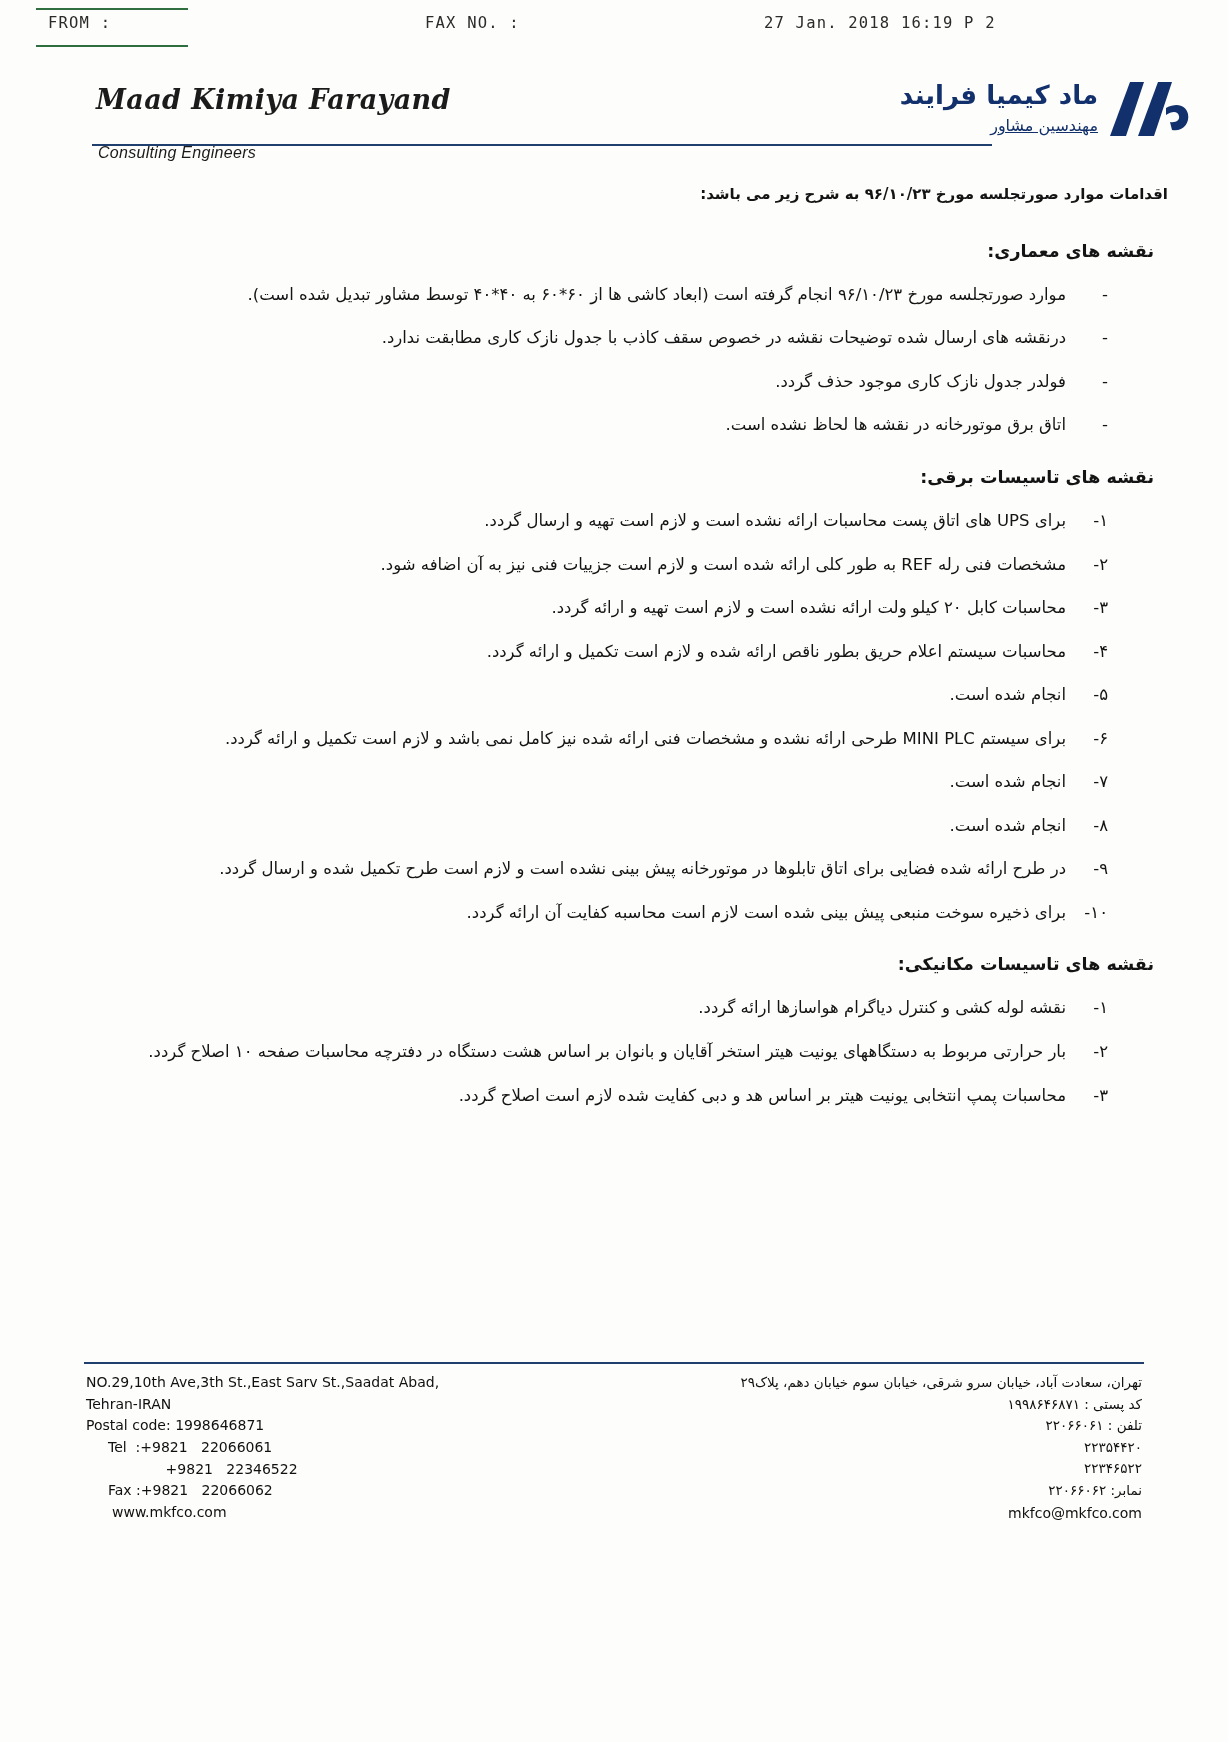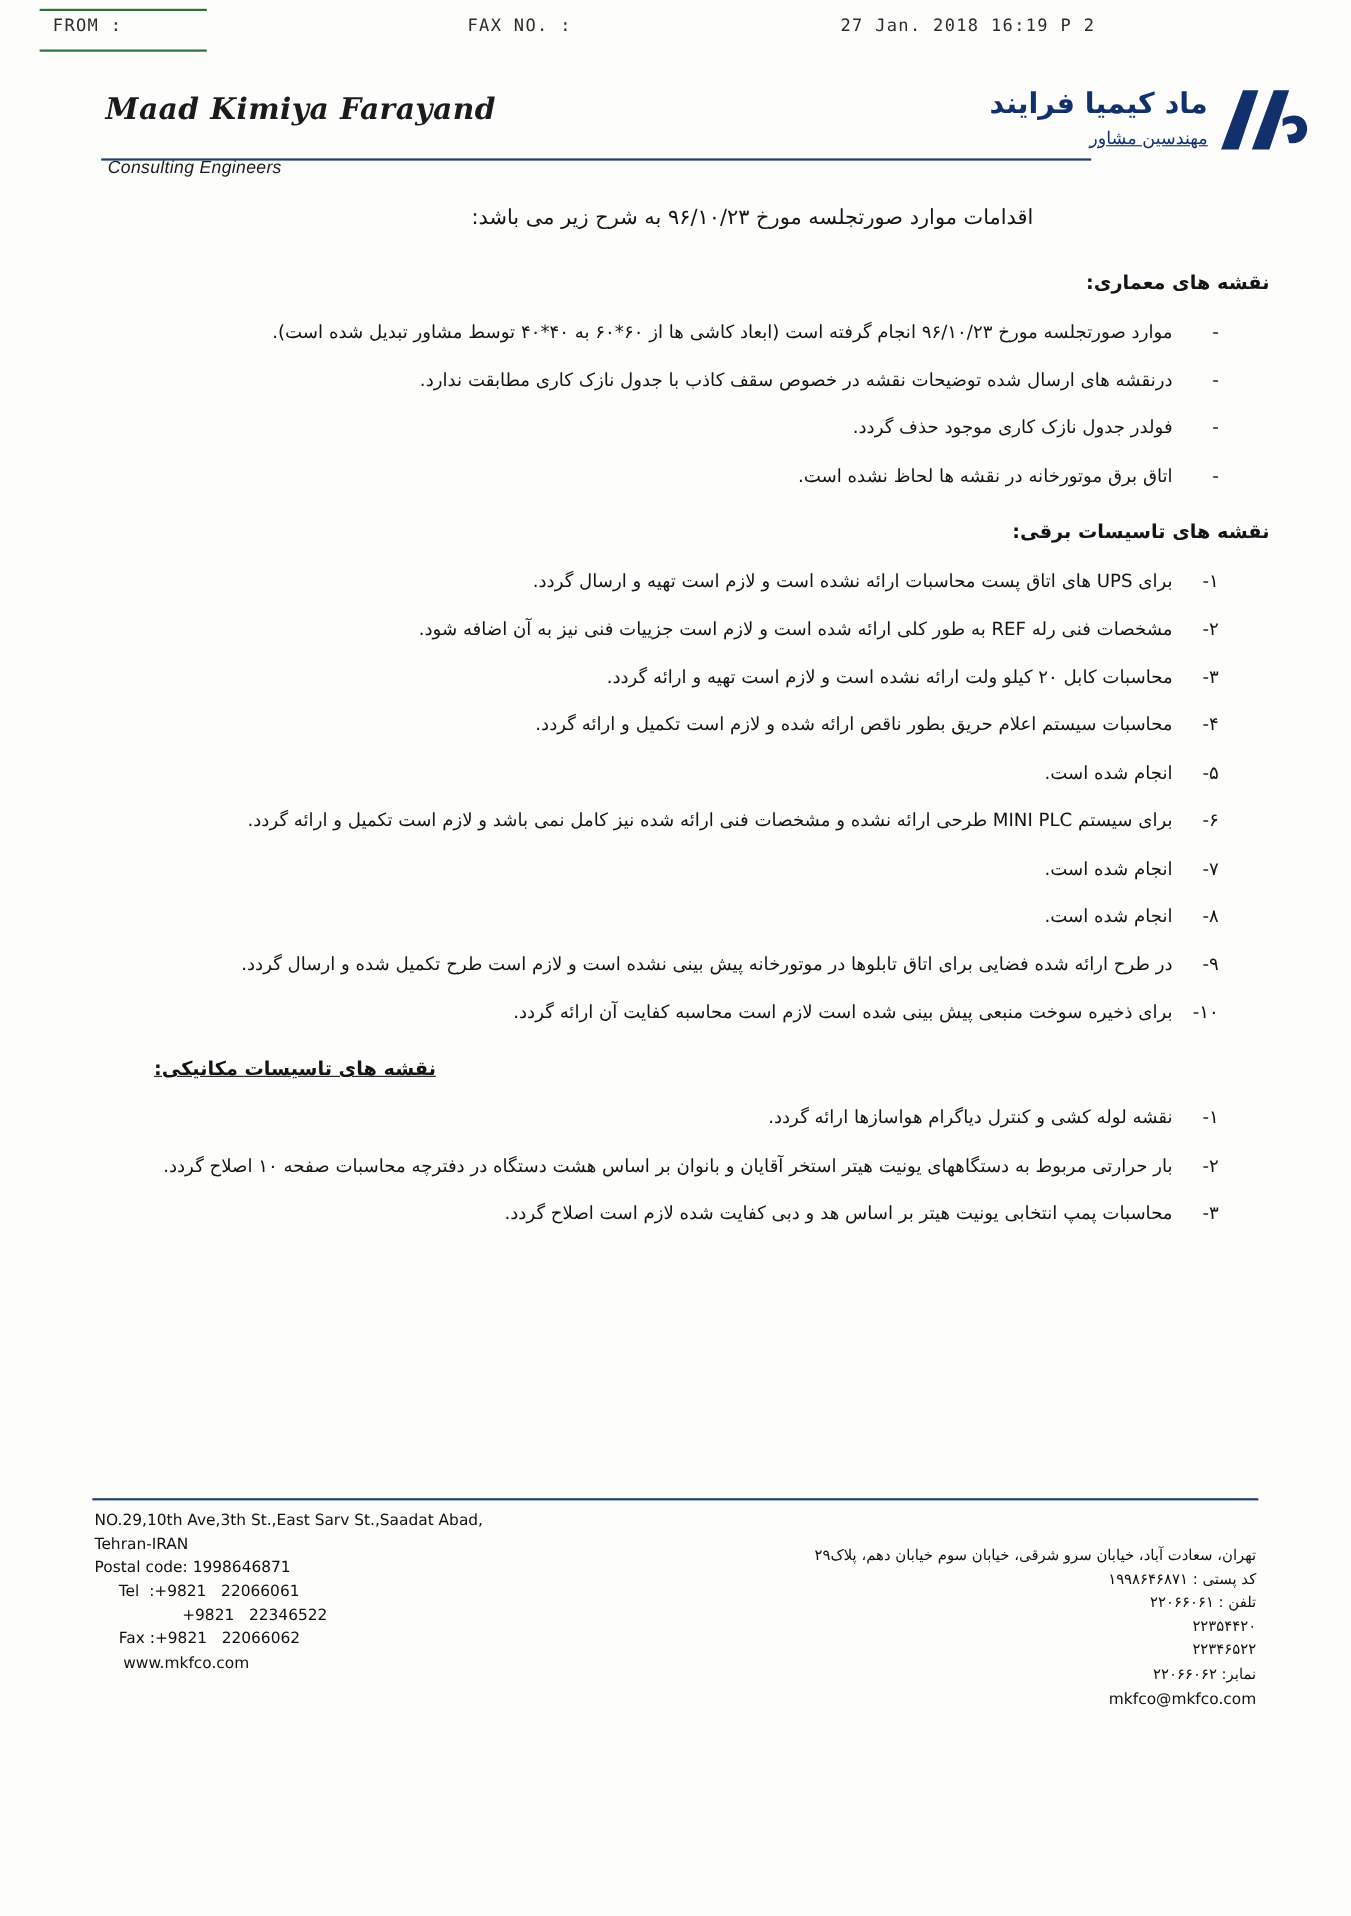--- a/index.html
+++ b/index.html
@@ -106,34 +106,33 @@
     top: 180px;
     right: 60px;
     left: 60px;
     direction: rtl;
     text-align: right;
     color: #141414;
     font-size: 16.5px;
     line-height: 1.9;
   }
   .doc-title {
-    font-weight: normal;
-    font-size: 19px;
-    text-align: center;
+    font-weight: bold;
+    font-size: 15px;
     margin: 0 0 26px 0;
     padding-left: 140px;
   }
   .section-head {
     font-weight: bold;
     font-size: 17.5px;
     margin: 20px 0 12px 0;
     text-align: right;
     padding-right: 14px;
   }
-  .section-head.center-ish { text-align: left; padding-left: 80px; text-decoration: underline; }
+  .section-head.center-ish { text-align: right; padding-left: 80px; }
 
   ul.dash-list, ol.num-list {
     list-style: none;
     margin: 0 60px 6px 0;
     padding: 0;
   }
   ul.dash-list li, ol.num-list li {
     position: relative;
     margin: 0 0 13px 0;
     padding-right: 42px;
@@ -180,21 +179,20 @@
   .footer-en .indent-1 { padding-left: 22px; }
   .footer-en .indent-2 { padding-left: 44px; }
   .footer-en .center { padding-left: 26px; }
   .footer-fa {
     position: absolute;
     right: 86px; top: 0;
     direction: rtl;
     text-align: right;
     font-size: 13.5px;
     line-height: 1.6;
-    margin-top: 32px;
   }
   .footer-fa .mail { direction: ltr; text-align: right; font-size: 14px; }
 </style>
 </head>
 <body>
 
 <div class="page">
 
   <div class="fax-header">
     <div class="fax-rule-top"></div>

